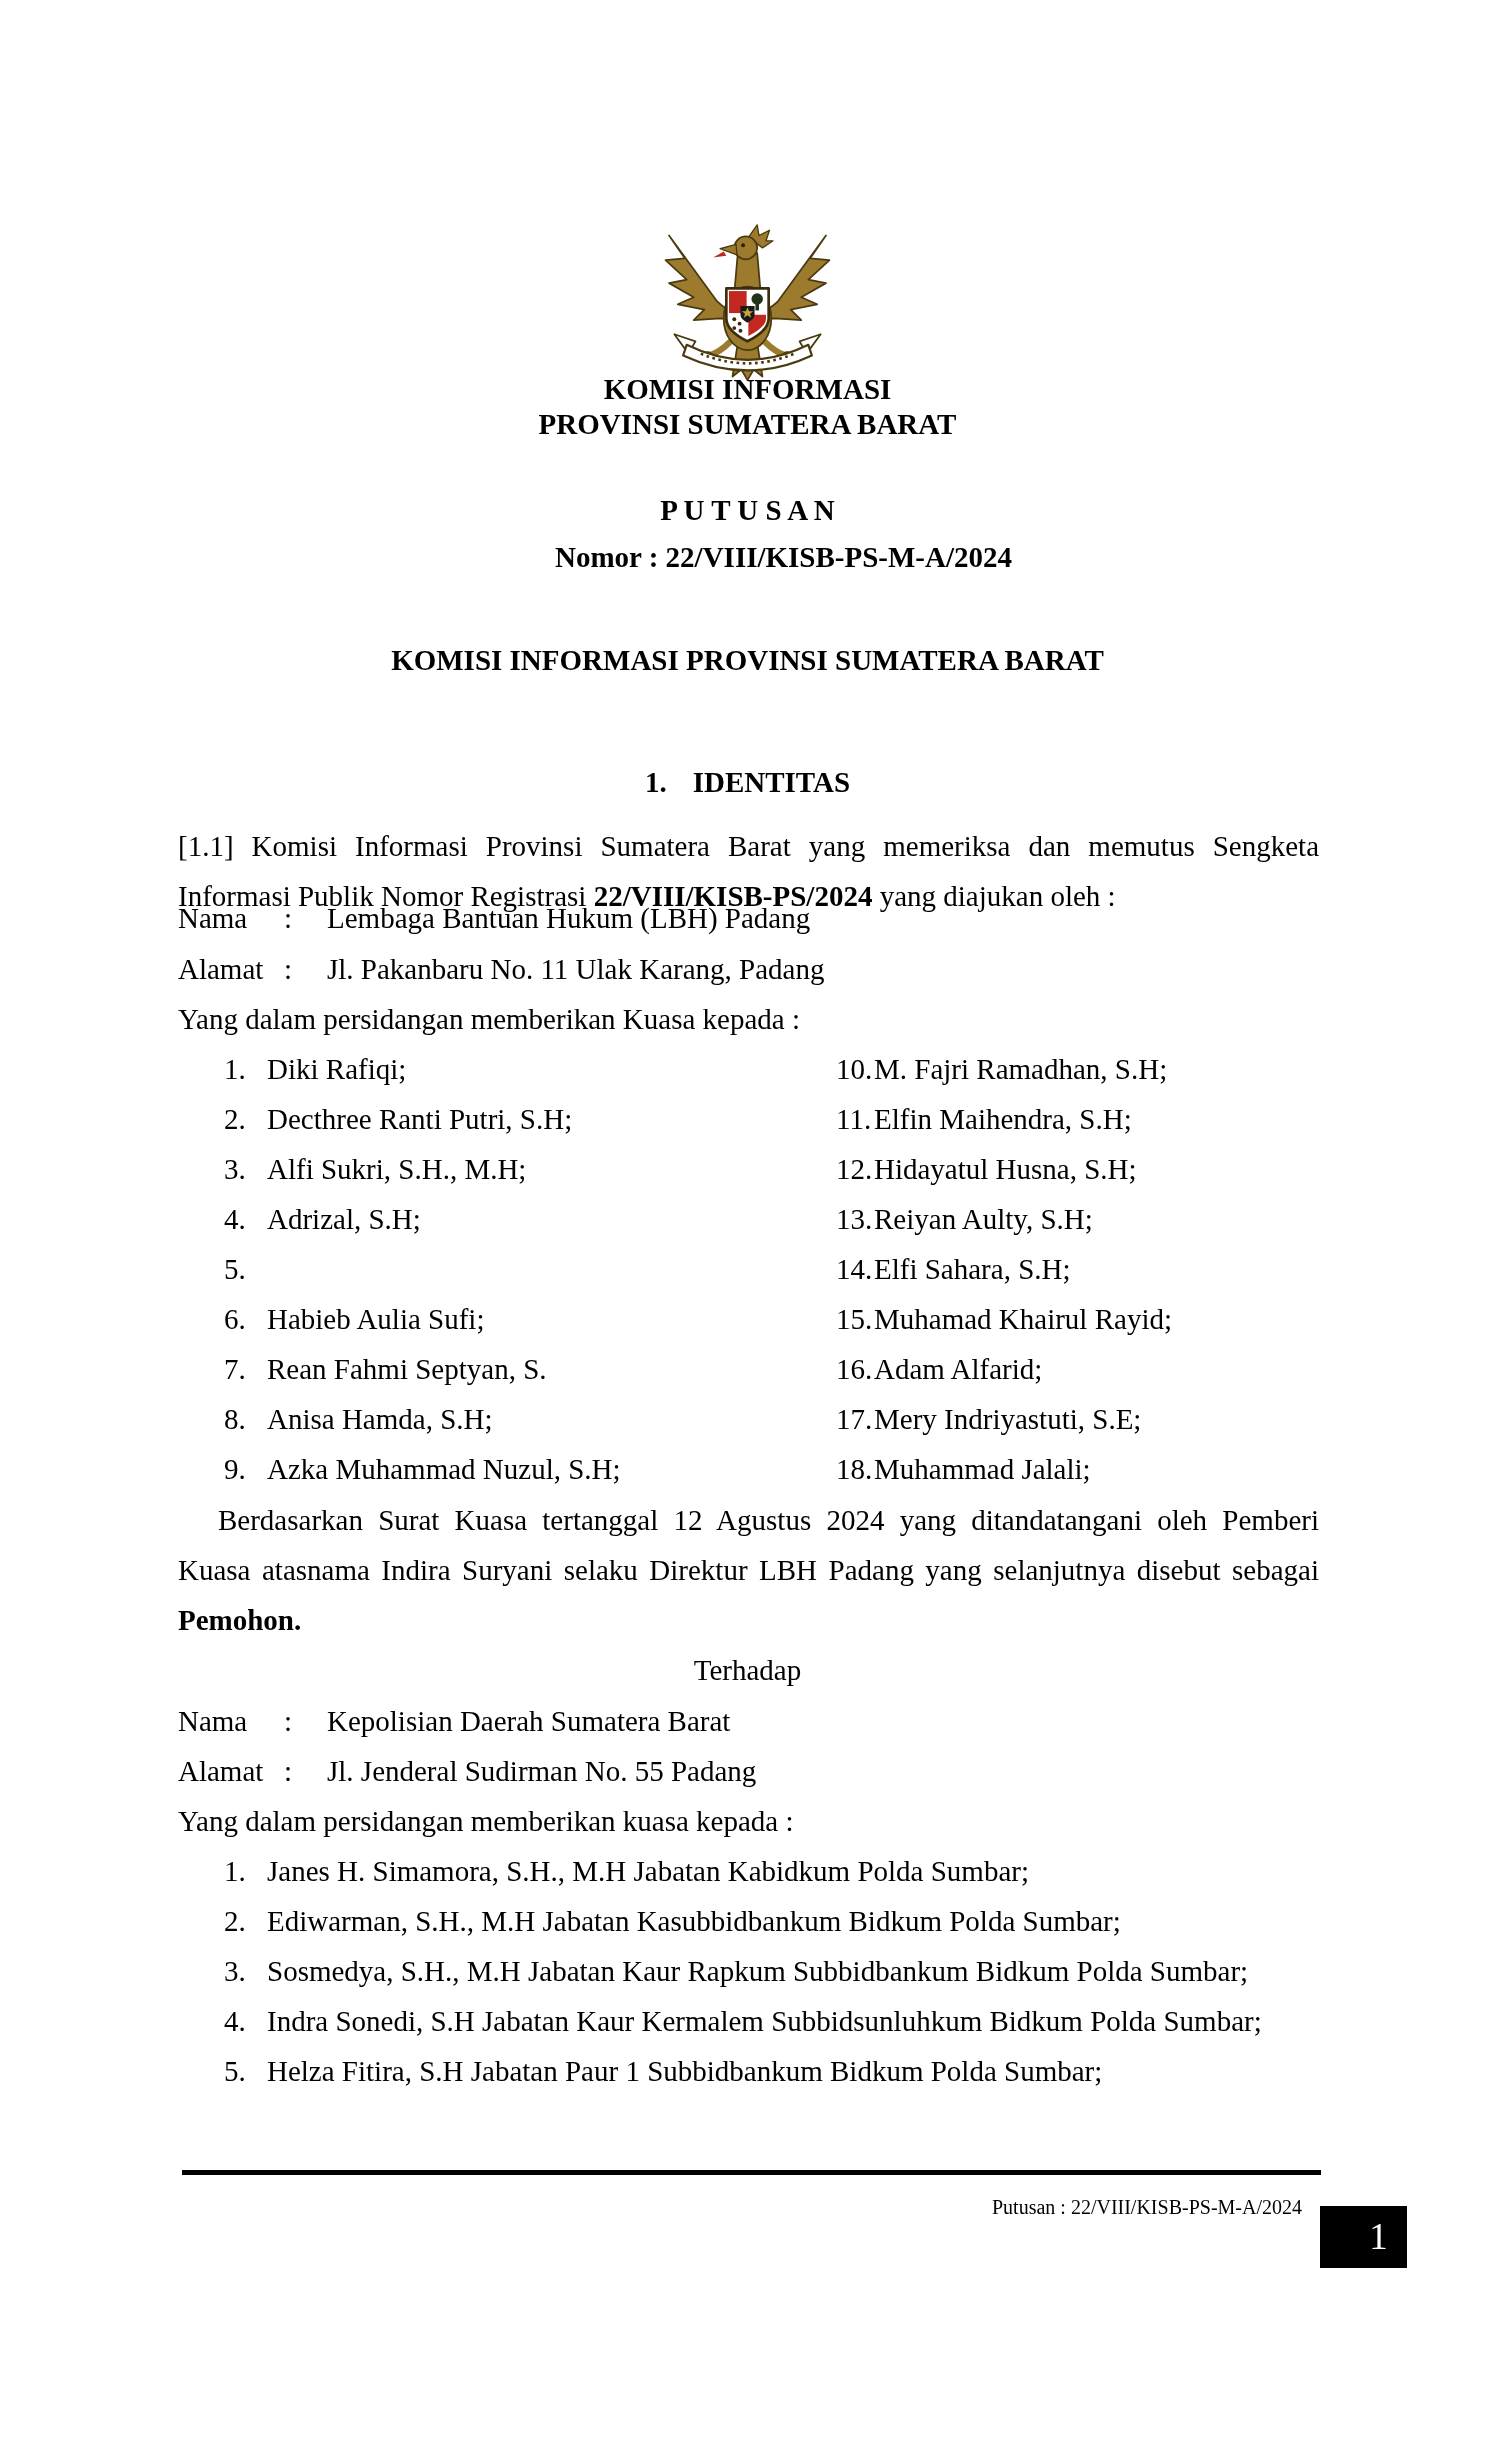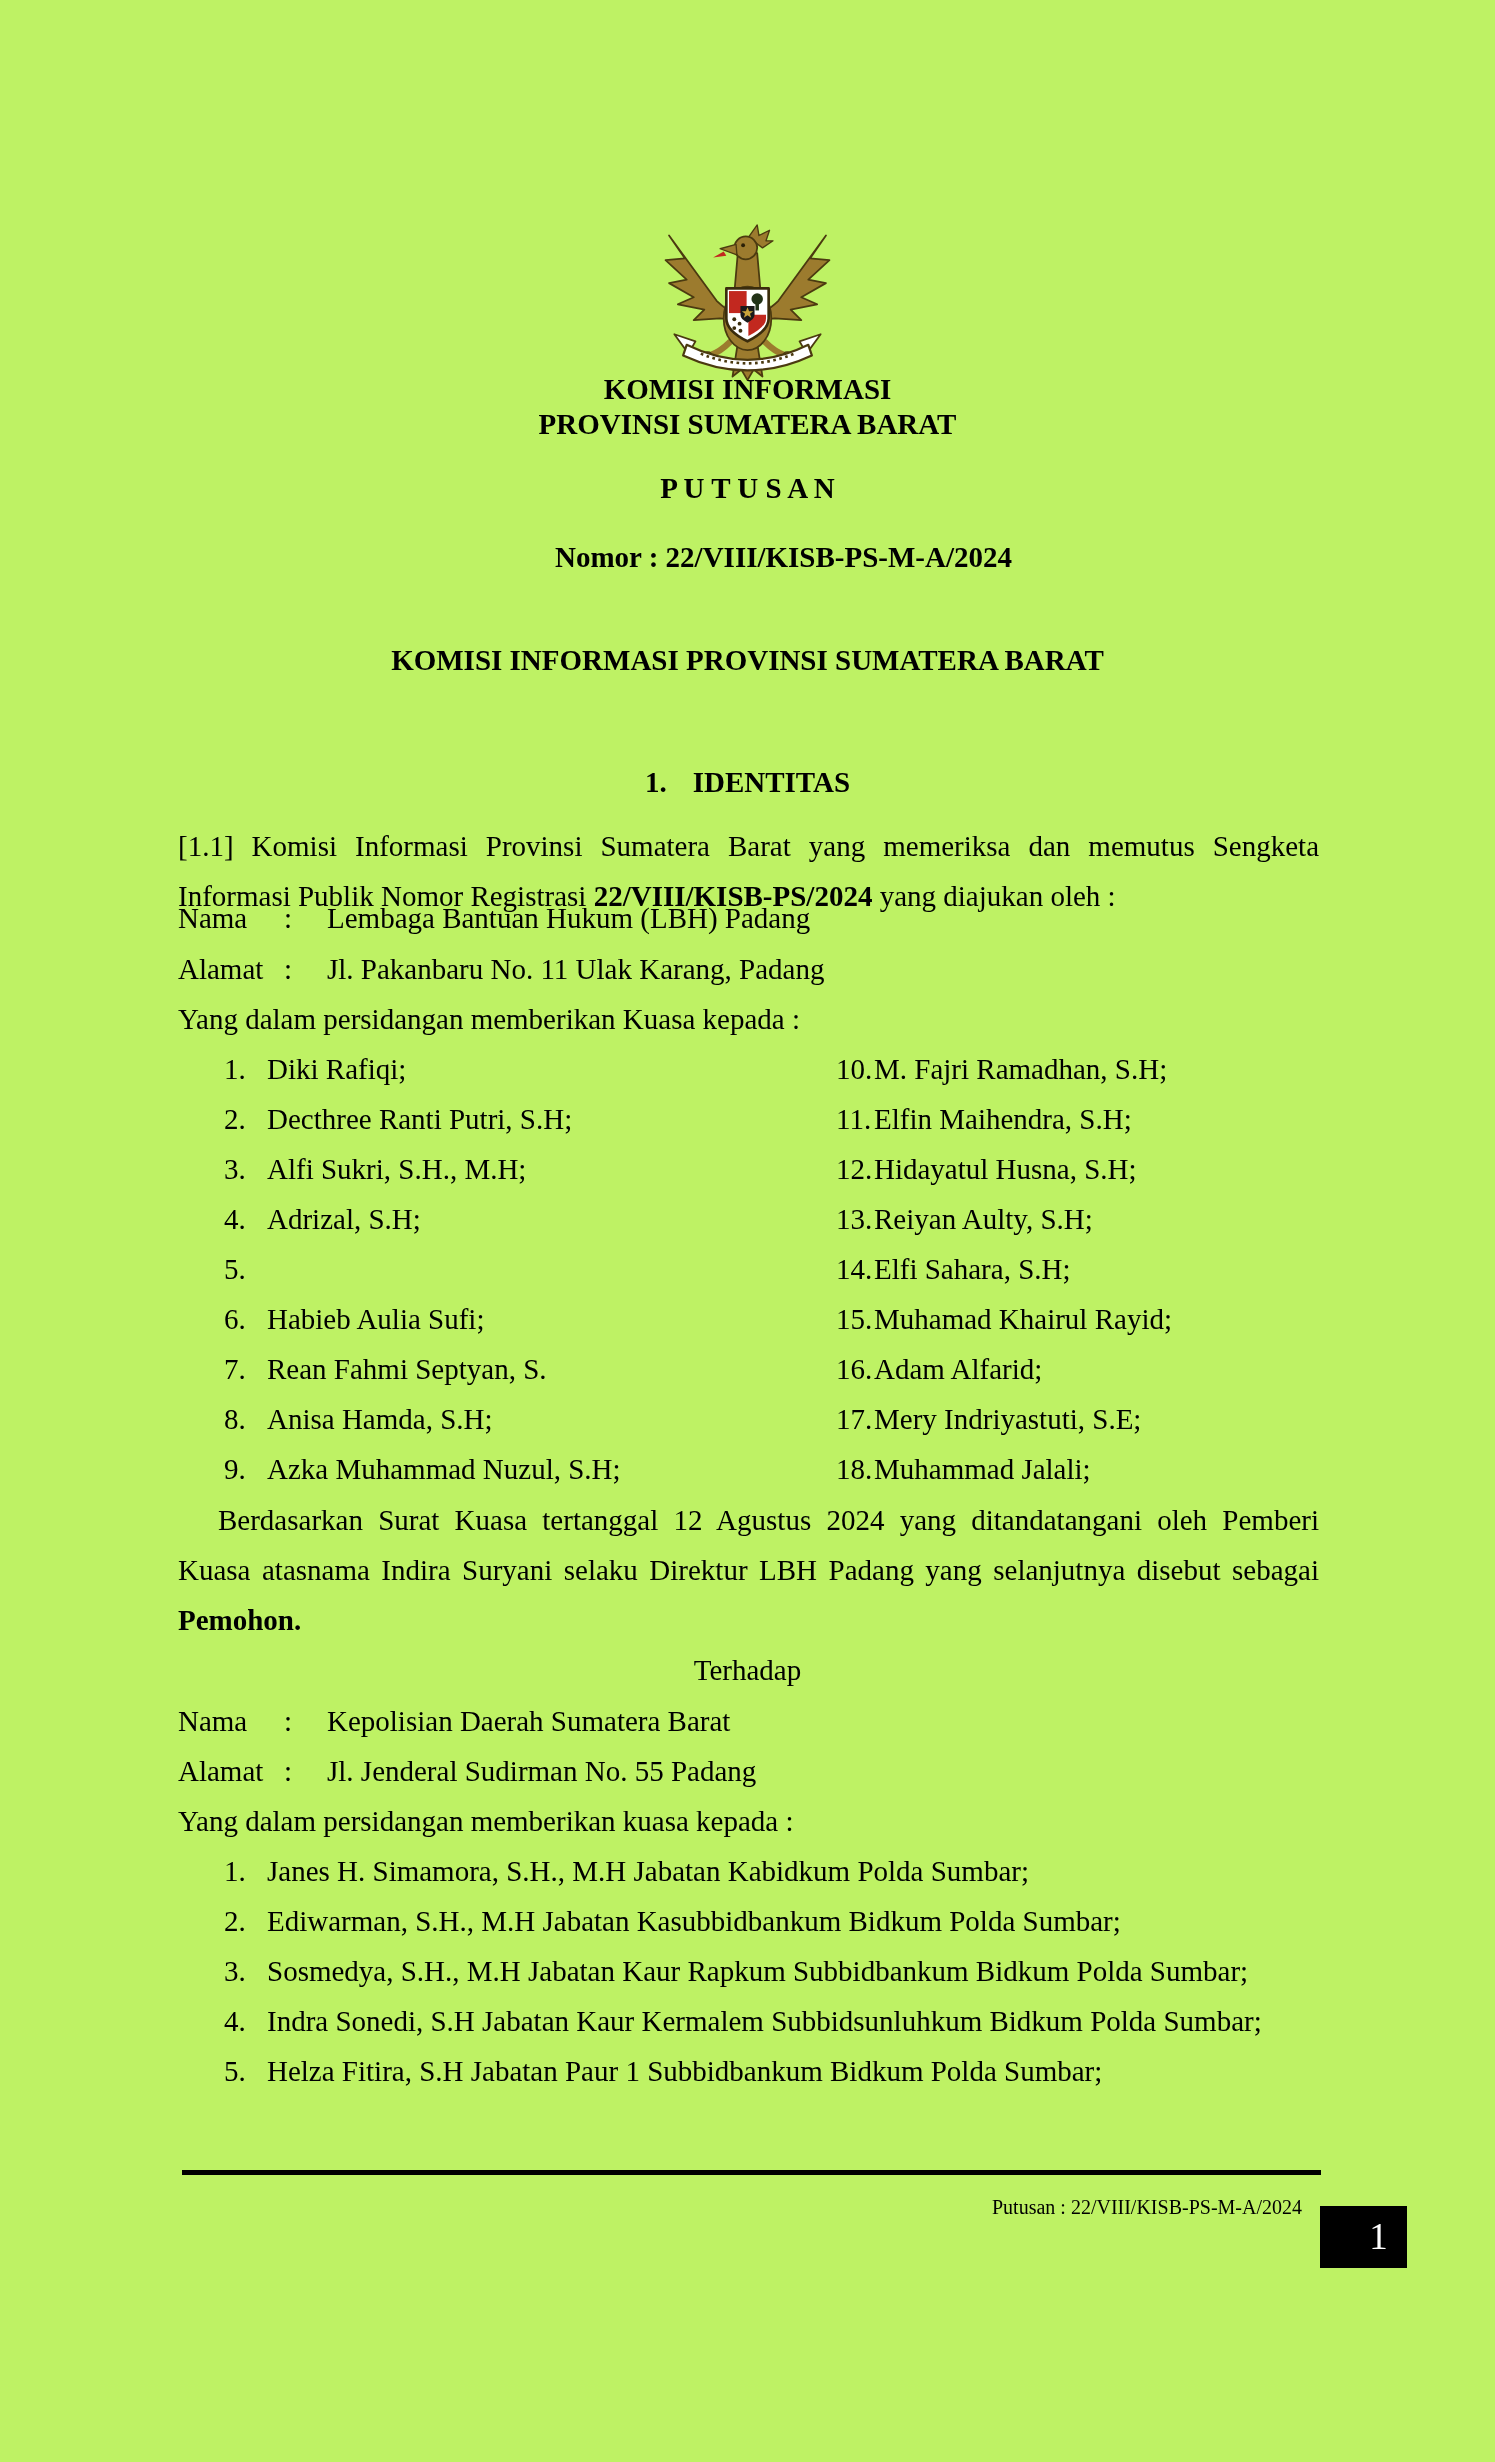--- a/index.html
+++ b/index.html
@@ -1,18 +1,18 @@
 <!DOCTYPE html>
 <html style="font-size:14px"><head>
 <meta charset="utf-8">
 <title>Putusan</title>
 <style>
   html,body{margin:0;padding:0;background:#e8e8e8;}
   .page{
-    position:relative;width:1495px;height:2462px;background:#bef264;
+    position:relative;width:1495px;height:2462px;background:#ffffff;
     font-family:"Liberation Serif","DejaVu Serif",serif;
     color:#000;overflow:hidden;margin:0 auto;
   }
   .abs{position:absolute;}
   .content{left:178px;width:1141px;}
   .center{left:0;width:1495px;text-align:center;}
   .b{font-weight:bold;}
   .body-text{font-size:29px;line-height:50px;}
   .head-text{font-size:29px;line-height:35px;font-weight:bold;}
   .jl{text-align:justify;text-align-last:justify;overflow:hidden;}
@@ -88,21 +88,21 @@
         </g>
       </g>
     </svg>
   </div>
 
   <div class="abs center head-text" style="top:372px;">
     <div>KOMISI INFORMASI</div>
     <div>PROVINSI SUMATERA BARAT</div>
   </div>
 
-  <div class="abs center head-text" style="top:471px;">P U T U S A N</div>
+  <div class="abs center head-text" style="top:493px;">P U T U S A N</div>
   <div class="abs center head-text" style="top:540px;padding-left:36px;">Nomor : 22/VIII/KISB-PS-M-A/2024</div>
 
   <div class="abs center head-text" style="top:643px;">KOMISI INFORMASI PROVINSI SUMATERA BARAT</div>
 
   <div class="abs center head-text" style="top:748px;margin-top:17px;">
     <span>1.</span><span style="display:inline-block;width:26px;"></span><span>IDENTITAS</span>
   </div>
 
   <div class="abs content body-text" style="top:821px;">
     <div class="jl">[1.1] Komisi Informasi Provinsi Sumatera Barat yang memeriksa dan memutus Sengketa</div>

